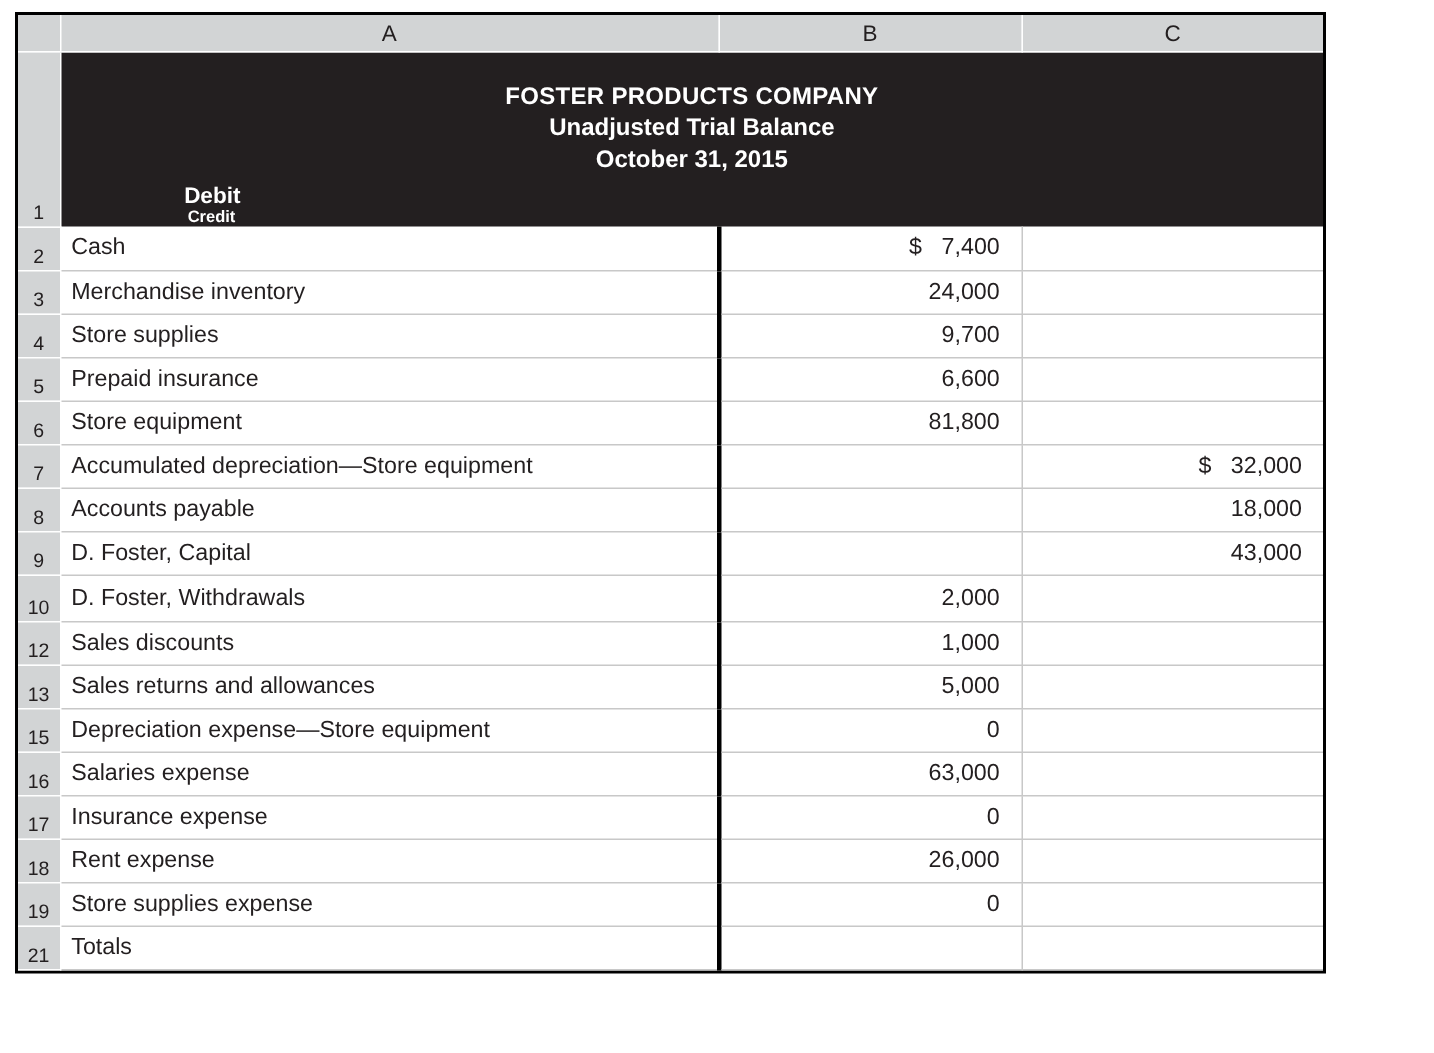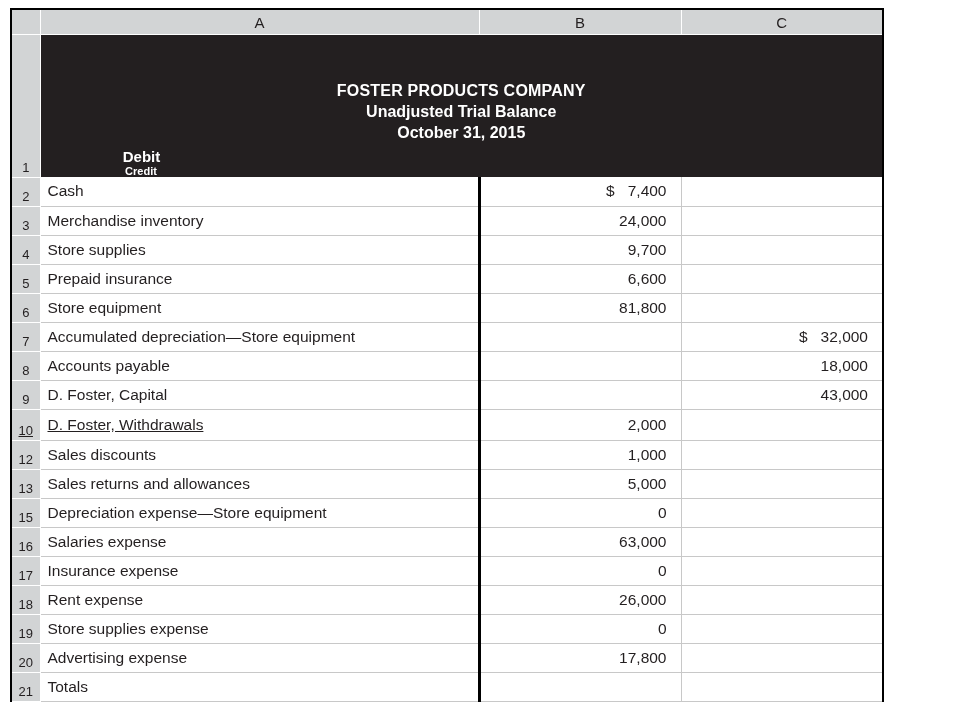--- a/index.html
+++ b/index.html
@@ -63,21 +63,21 @@
     border-bottom: 1px solid #ffffff;
     line-height: 1;
   }
 
   
   td.titleblock {
     background: #231f20;
     color: #ffffff;
     padding: 0;
     vertical-align: bottom;
-    height: 142px;
+    height: 116px;
     border: none;
   }
   .title-wrap {
     text-align: center;
     font-weight: bold;
     font-size: 16px;
     line-height: 1.32;
     padding-top: 10px;
   }
   .title-wrap .l1 { letter-spacing: .2px; }
@@ -106,21 +106,21 @@
     padding: 0 14px 0 0;
     border-bottom: 1px solid #c8c8c8;
     border-right: 1px solid #c8c8c8;
     text-align: right;
     vertical-align: middle;
     white-space: nowrap;
   }
   td.cell-n.lastcol { border-right: none; }
 
   tr.datarow td { height: 25px; }
-  tr.tall td { height: 27px; text-decoration: underline; }
+  tr.tall td { height: 27px; }
 
   
   .money { display: inline-block; }
   .money .cur {
     display: inline-block;
     margin-right: 13px;
   }
 </style>
 </head>
 <body>
@@ -248,26 +248,20 @@
           <td class="cell-n"><span class="money">26,000</span></td>
           <td class="cell-n lastcol"></td>
         </tr>
         <tr class="datarow">
           <td class="rownum">19</td>
           <td class="cell-a">Store supplies expense</td>
           <td class="cell-n"><span class="money">0</span></td>
           <td class="cell-n lastcol"></td>
         </tr>
         <tr class="datarow">
-          <td class="rownum">20</td>
-          <td class="cell-a">Advertising expense</td>
-          <td class="cell-n"><span class="money">17,800</span></td>
-          <td class="cell-n lastcol"></td>
-        </tr>
-        <tr class="datarow">
           <td class="rownum">21</td>
           <td class="cell-a">Totals</td>
           <td class="cell-n"></td>
           <td class="cell-n lastcol"></td>
         </tr>
       </tbody>
   </table>
 </div>
 
 </body></html>

